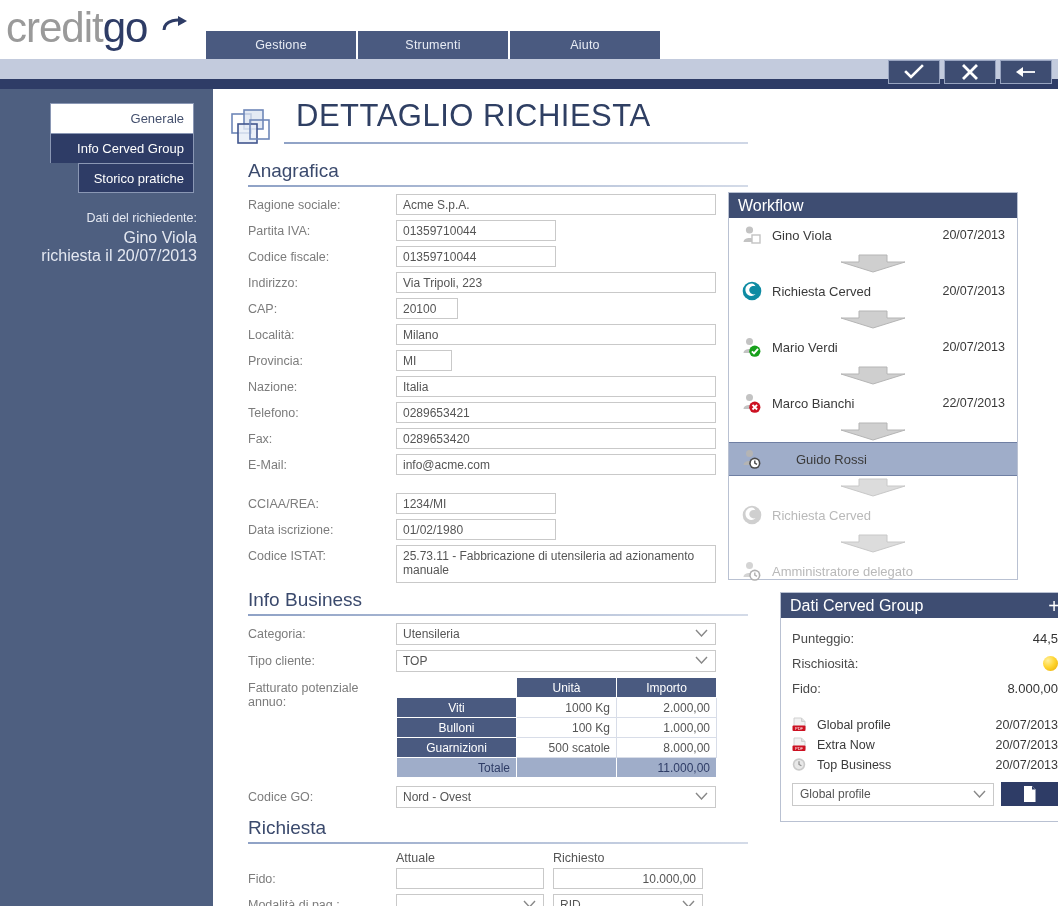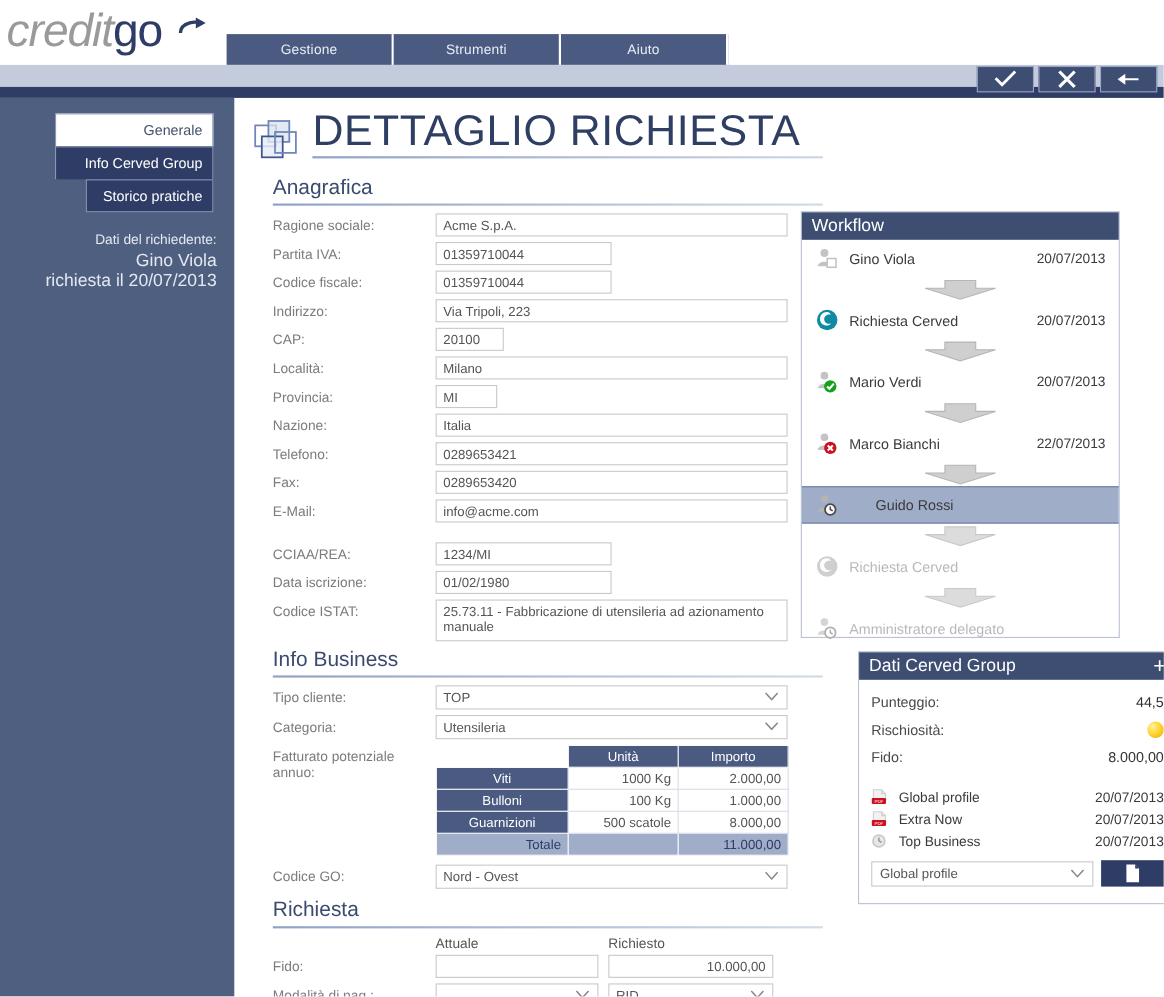--- a/index.html
+++ b/index.html
@@ -6,21 +6,21 @@
   html, body {
     width: 1058px; height: 906px;
     background: #ffffff;
     font-family: "Liberation Sans", sans-serif;
     overflow: hidden;
   }
   #app { position: relative; width: 1058px; height: 906px; background:#fff; }
 
   
   .logo { position:absolute; left:6px; top:6px; font-size:42px; letter-spacing:-1px; line-height:44px; }
-  .logo .c1 { color:#9a9a9a; font-weight:400;font-style:italic; }
+  .logo .c1 { color:#9a9a9a; font-weight:400; }
   .logo .c2 { color:#2e3c66; font-weight:400; }
   .logo-arrow { position:absolute; left:160px; top:14px; width:30px; height:22px; }
 
   .menubar { position:absolute; left:206px; top:31px; width:852px; height:28px; display:flex; }
   .menutab { width:152px; height:28px; background:#4a5a80; color:#e8ecf4;
              font-size:12.5px; display:flex; align-items:center; justify-content:center;
              border-right:2px solid #ffffff; cursor:pointer; letter-spacing:.2px; }
 
   .bandlight { position:absolute; left:0; top:59px; width:1058px; height:20px; background:#c3cbdd; }
   .banddark  { position:absolute; left:0; top:79px; width:1058px; height:10px; background:#2e3c66; }
@@ -39,21 +39,21 @@
   .side-item:last-child { border-bottom:1px solid #8a97b4;margin-left:28px; }
   .side-item.active { background:#ffffff; color:#44506e; }
   .side-meta { position:absolute; left:0; top:122px; width:205px; text-align:right; padding-right:8px; color:#e4e8f1; }
   .side-meta .lbl { font-size:12.5px; }
   .side-meta .nm  { font-size:16px; margin-top:4px; }
   .side-meta .dt  { font-size:16px; }
 
   
   .pghdr { position:absolute; left:228px; top:98px; width:520px; height:58px; }
   .pgicon { position:absolute; left:2px; top:10px; width:44px; height:44px; }
-  .pgtitle { position:absolute; left:56px; top:0px; font-size:39px; color:#2f3f63; letter-spacing:.5px; }
+  .pgtitle { position:absolute; left:68px; top:0px; font-size:31px; color:#2f3f63; letter-spacing:.5px; }
   .pgrule { position:absolute; left:56px; top:44px; width:464px; height:2px;
             background:linear-gradient(to right,#8fa2c6,#cfd7e6); }
 
   
   .form { position:absolute; left:248px; top:160px; width:500px; }
   .sect-title { font-size:19px; color:#3b4a6d; padding-bottom:3px; }
   .sect-rule { height:2px; background:linear-gradient(to right,#8fa2c6,#d4dbe8); margin-bottom:7px; }
 
   .frow { display:flex; align-items:flex-start; margin-bottom:5px; }
   .flabel { width:148px; font-size:12.5px; color:#7c7c7c; padding-top:4px; flex:none; }
@@ -241,32 +241,32 @@
     </div>
     <div class="frow">
       <div class="flabel">Codice ISTAT:</div>
       <div class="finput ta w-full">25.73.11 - Fabbricazione di utensileria ad azionamento manuale</div>
     </div>
 
     <div class="sect-title" style="margin-top:6px">Info Business</div>
     <div class="sect-rule"></div>
 
     <div class="frow">
+      <div class="flabel">Categoria:</div>
+      <div class="fsel">
+        <span>Utensileria</span>
+        <svg class="chev" viewBox="0 0 13 8">
+            <path d="M1 1 L6.5 7 L12 1" stroke="#888" stroke-width="1.4" fill="none"></path>
+          </svg>
+      </div>
+    </div>
+    <div class="frow">
       <div class="flabel">Tipo cliente:</div>
       <div class="fsel">
         <span>TOP</span>
-        <svg class="chev" viewBox="0 0 13 8">
-            <path d="M1 1 L6.5 7 L12 1" stroke="#888" stroke-width="1.4" fill="none"></path>
-          </svg>
-      </div>
-    </div>
-    <div class="frow">
-      <div class="flabel">Categoria:</div>
-      <div class="fsel">
-        <span>Utensileria</span>
         <svg class="chev" viewBox="0 0 13 8">
             <path d="M1 1 L6.5 7 L12 1" stroke="#888" stroke-width="1.4" fill="none"></path>
           </svg>
       </div>
     </div>
 
     <div class="frow" style="margin-top:4px">
       <div class="flabel">Fatturato potenziale annuo:</div>
       <table class="ftable">
         <tbody>

